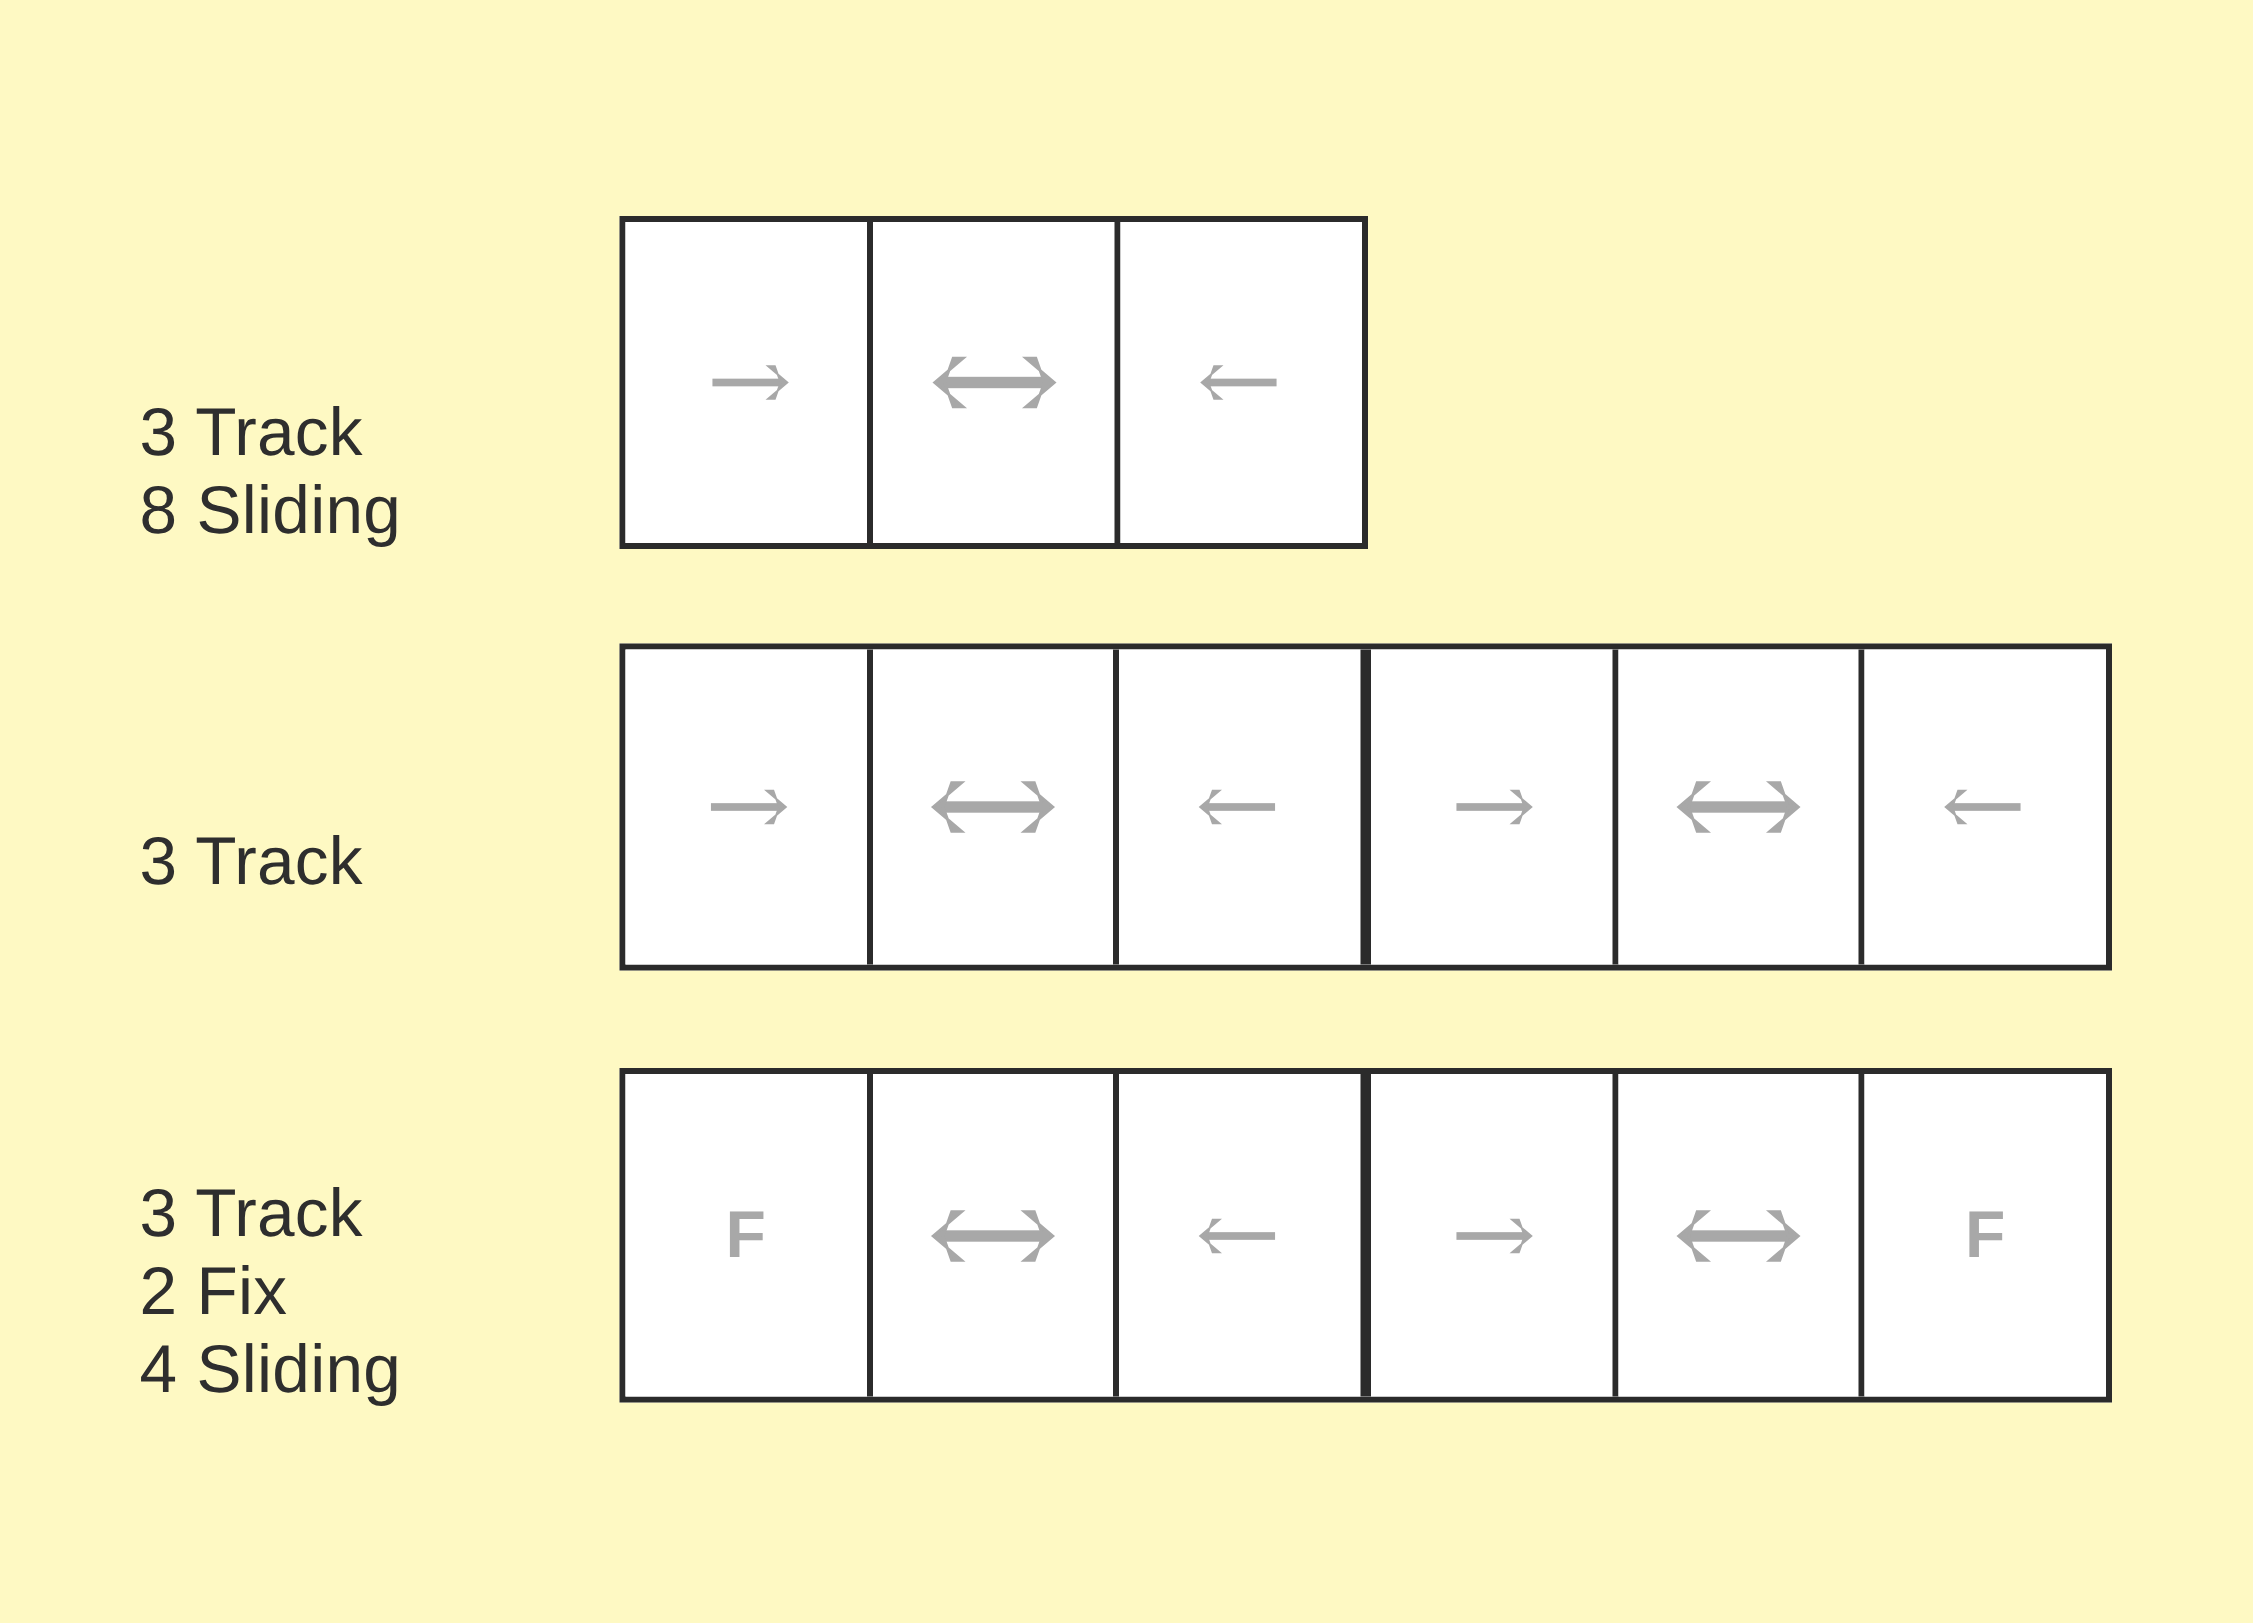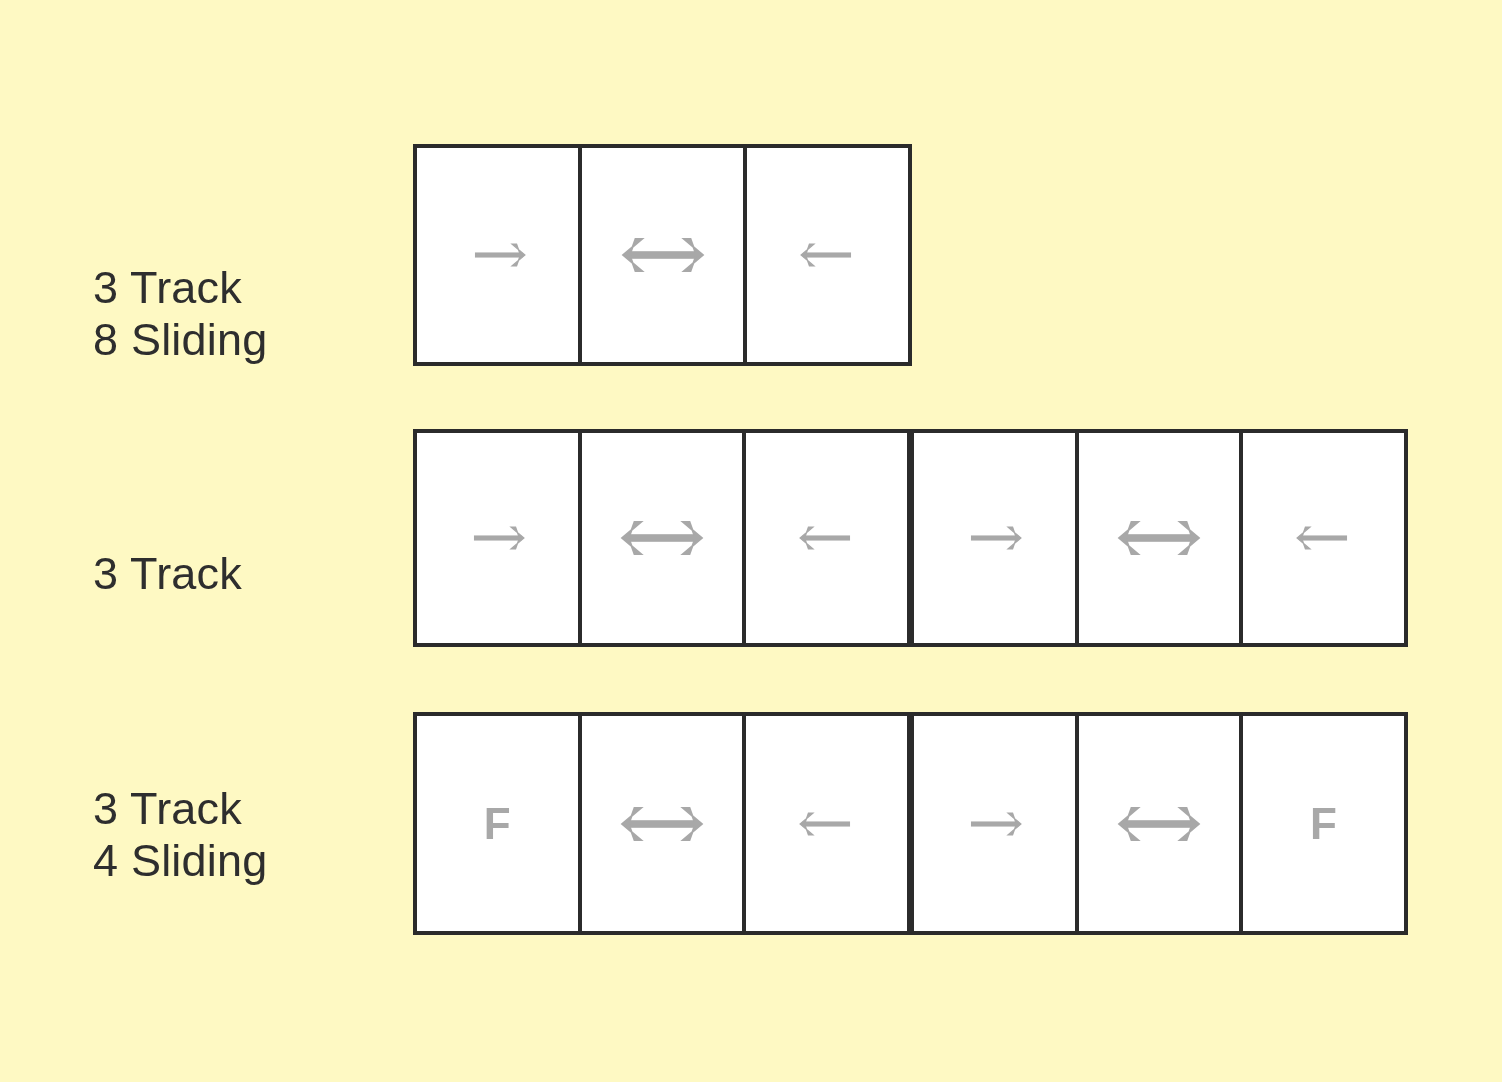--- a/index.html
+++ b/index.html
@@ -191,21 +191,21 @@
           <span class="glyph">
             <svg viewBox="0 0 100 40" width="64" height="26">
               <rect x="12" y="16" width="74" height="8" fill="#a8a8a8"></rect>
               <path d="M 8 20 L 28 3 L 21 3 L 15 20 L 21 37 L 28 37 Z" fill="#a8a8a8" stroke="#a8a8a8" stroke-width="2" stroke-linejoin="miter"></path>
             </svg>
           </span>
         </div>
       </div>
     </div>
     <div class="config-row" id="row-2">
-      <div class="row-label"><span class="label-line">3 Track</span><span class="label-line">4 Sliding</span></div>
+      <div class="row-label"><span class="label-line">3 Track</span><span class="label-line">2 Fix</span><span class="label-line">4 Sliding</span></div>
       <div class="track">
         <div class="panel">
           <span class="glyph glyph-fix">F</span>
         </div>
         <div class="panel">
           <span class="glyph">
             <svg viewBox="0 0 100 40" width="96" height="38">
               <rect x="12" y="16" width="76" height="8" fill="#a8a8a8"></rect>
               <path d="M 8 20 L 28 3 L 21 3 L 15 20 L 21 37 L 28 37 Z" fill="#a8a8a8" stroke="#a8a8a8" stroke-width="2" stroke-linejoin="miter"></path>
               <path d="M 92 20 L 72 3 L 79 3 L 85 20 L 79 37 L 72 37 Z" fill="#a8a8a8" stroke="#a8a8a8" stroke-width="2" stroke-linejoin="miter"></path>

